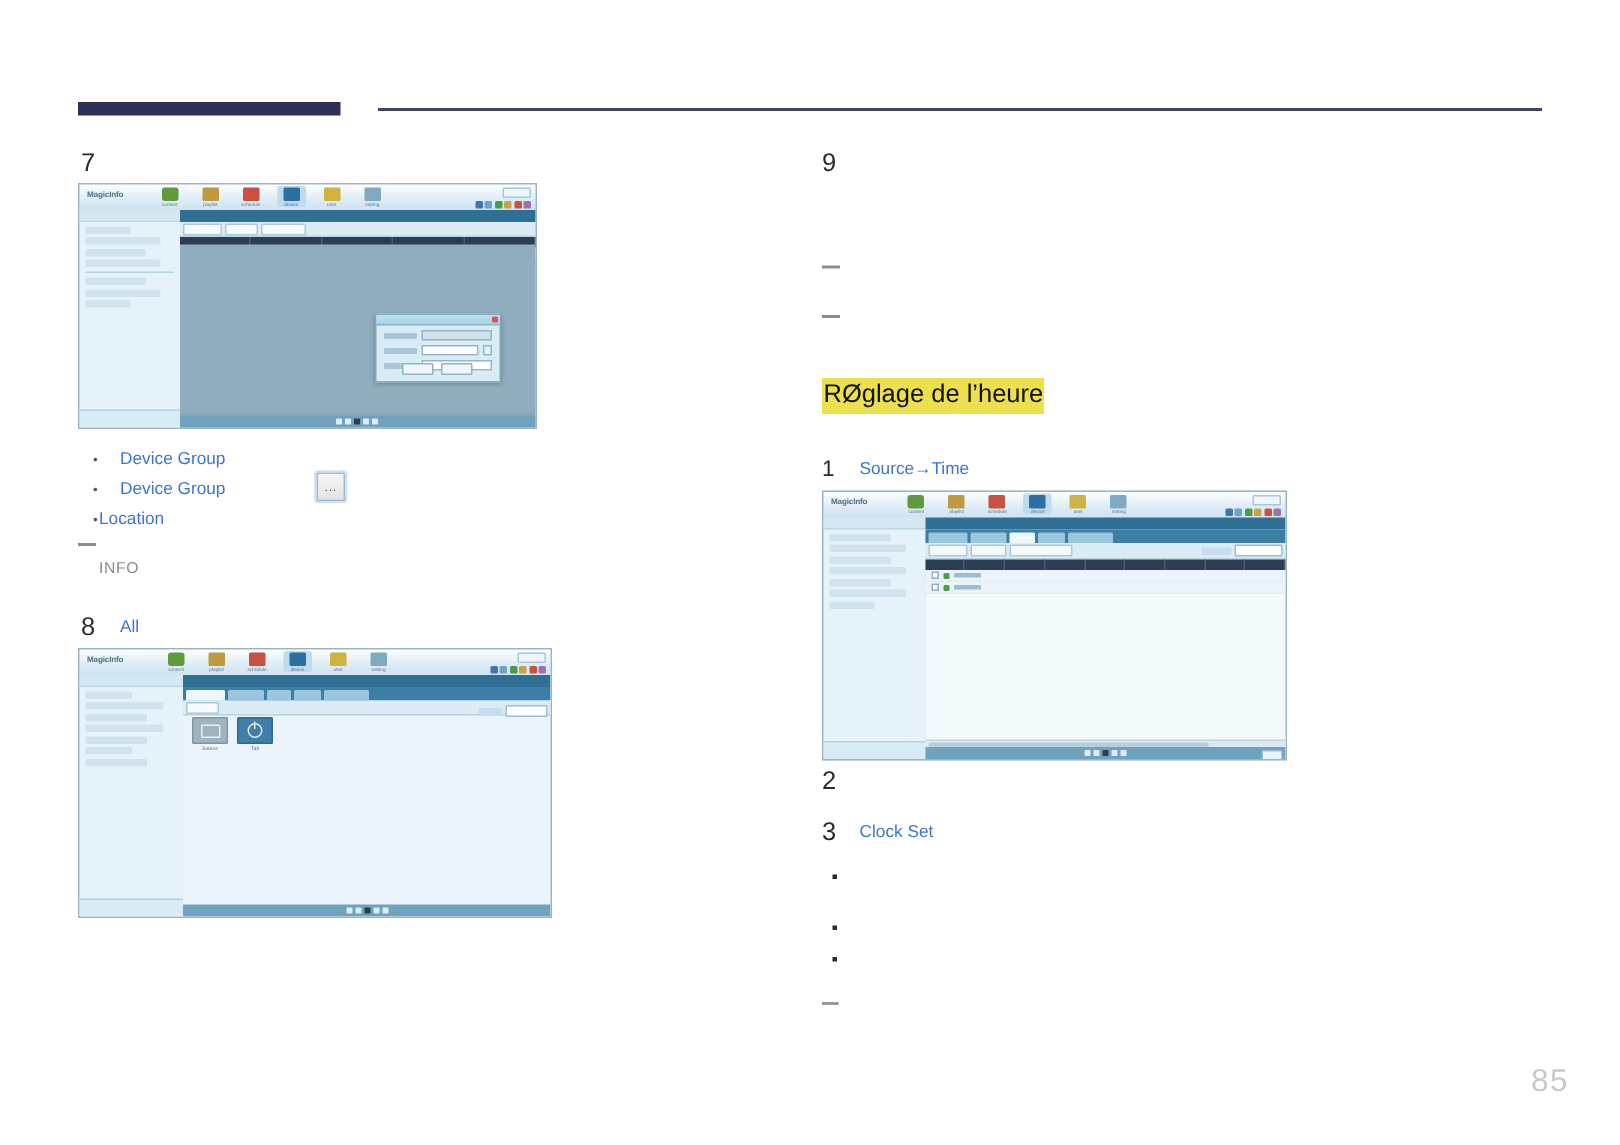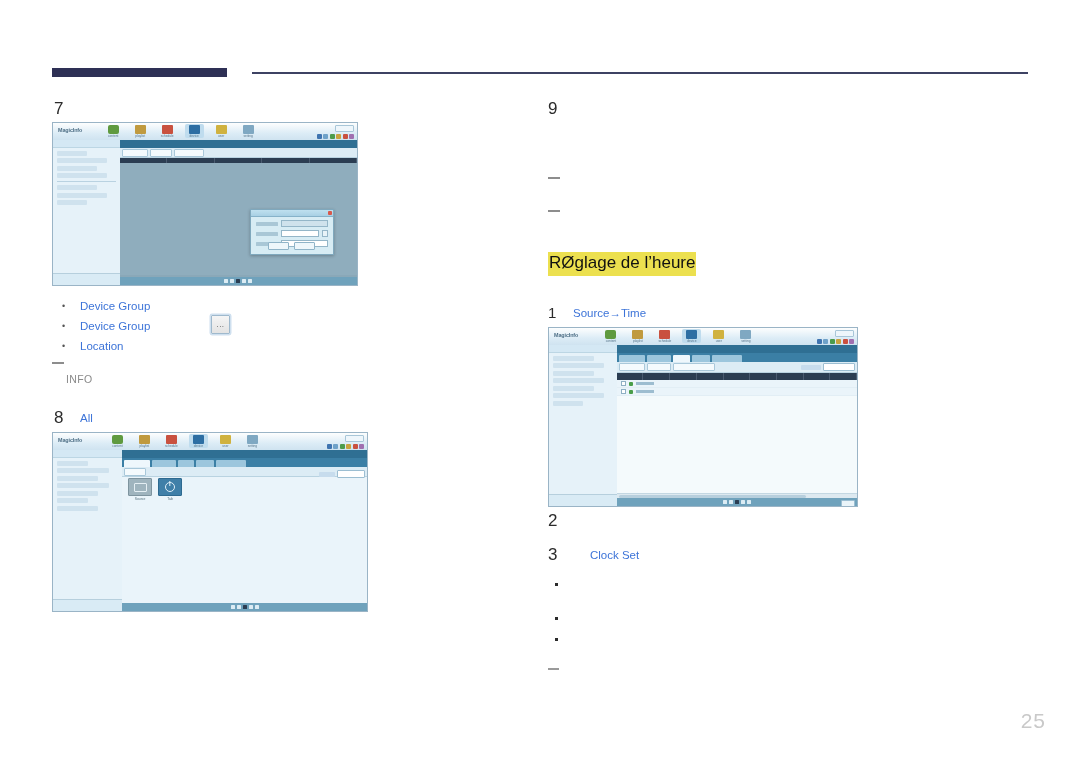--- a/index.html
+++ b/index.html
@@ -611,21 +611,21 @@
 </div>
 
 <div class="bullet-dot" style="left:62px; top:302px;">•</div>
 <div class="blue-link" style="left:80px; top:300px;">Device Group</div>
 
 <div class="bullet-dot" style="left:62px; top:322px;">•</div>
 <div class="blue-link" style="left:80px; top:320px;text-align:right;">Device Group</div>
 <div class="ell-btn" style="left:211px; top:315px;">...</div>
 
 <div class="bullet-dot" style="left:62px; top:342px;">•</div>
-<div class="blue-link" style="left:80px; top:340px;">Location</div>
+<div class="blue-link" style="left:66px; top:340px;">Location</div>
 
 <div class="dash" style="left:52px; top:362px;"></div>
 <div class="info-label" style="left:66px; top:373px;">INFO</div>
 
 <div class="step-num" style="left:54px; top:409px;">8</div>
 <div class="blue-link" style="left:80px; top:412px;">All</div>
 
 <div class="shot" id="shot8">
   <div class="topbar">
     <div class="logo">MagicInfo</div>
@@ -838,20 +838,20 @@
       <i></i>
       <i></i>
       <span class="foot-right"></span>
       <span class="pager-tag"></span>
     </div>
   </div>
 </div>
 
 <div class="step-num" style="left:548px; top:512px;">2</div>
 <div class="step-num" style="left:548px; top:546px;">3</div>
-<div class="blue-link" style="left:590px; top:549px;">Clock Set</div>
+<div class="blue-link" style="left:573px; top:549px;">Clock Set</div>
 
 <div class="sq-bullet" style="left:555px; top:583px;"></div>
 <div class="sq-bullet" style="left:555px; top:617px;"></div>
 <div class="sq-bullet" style="left:555px; top:638px;"></div>
 <div class="small-dash" style="left:548px; top:668px;"></div>
 
-<div class="page-num">25</div>
+<div class="page-num">85</div>
 
 </body></html>

